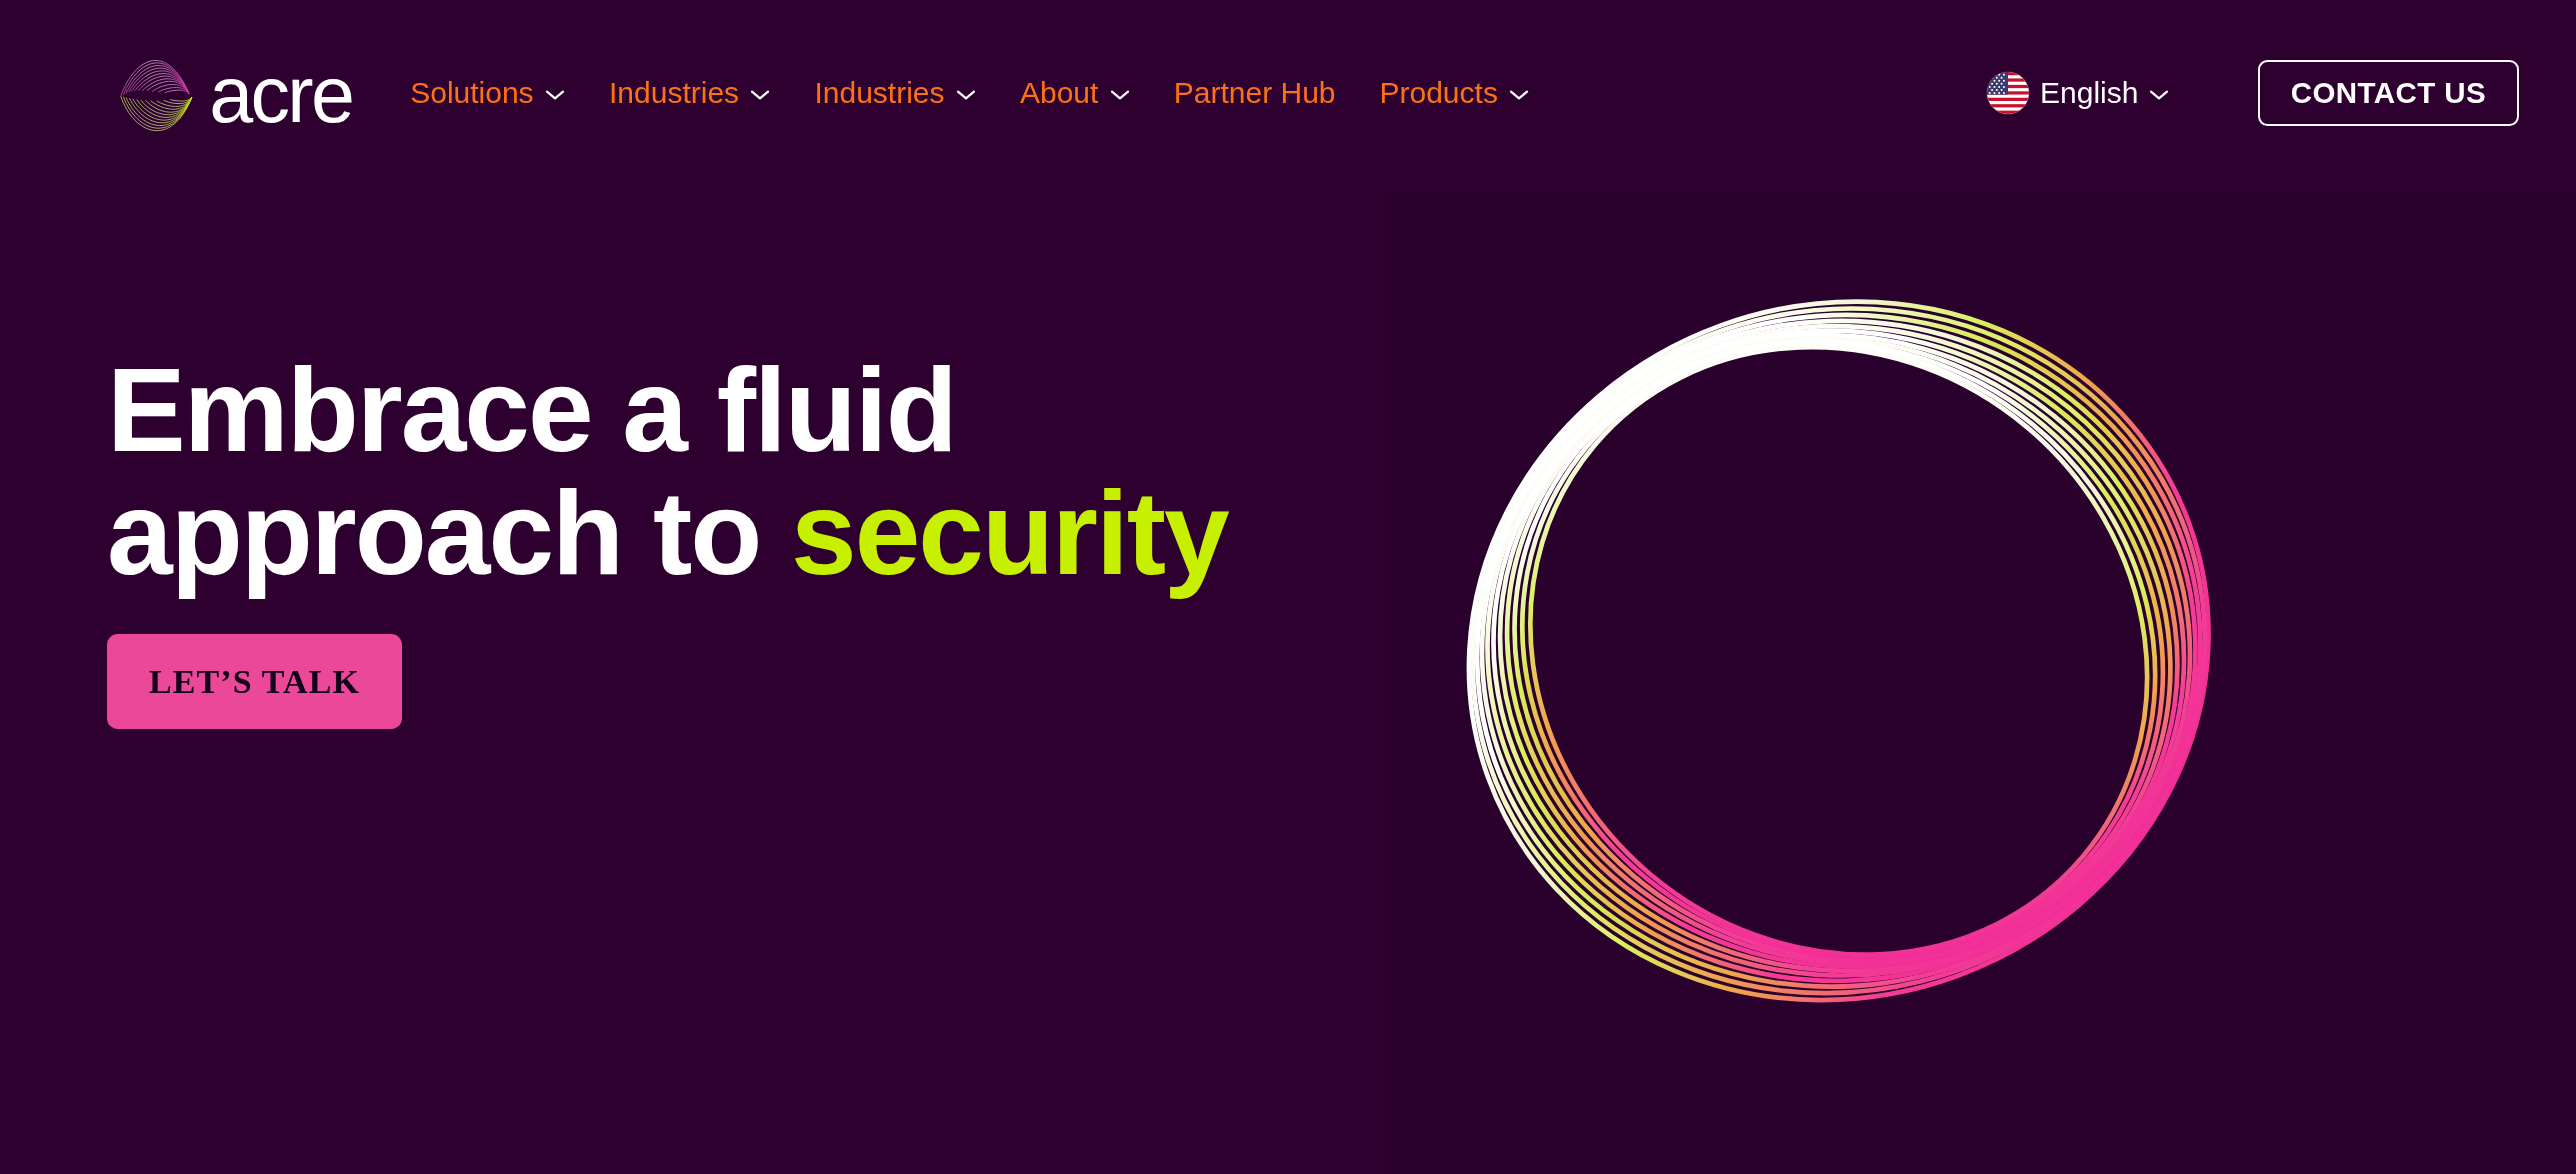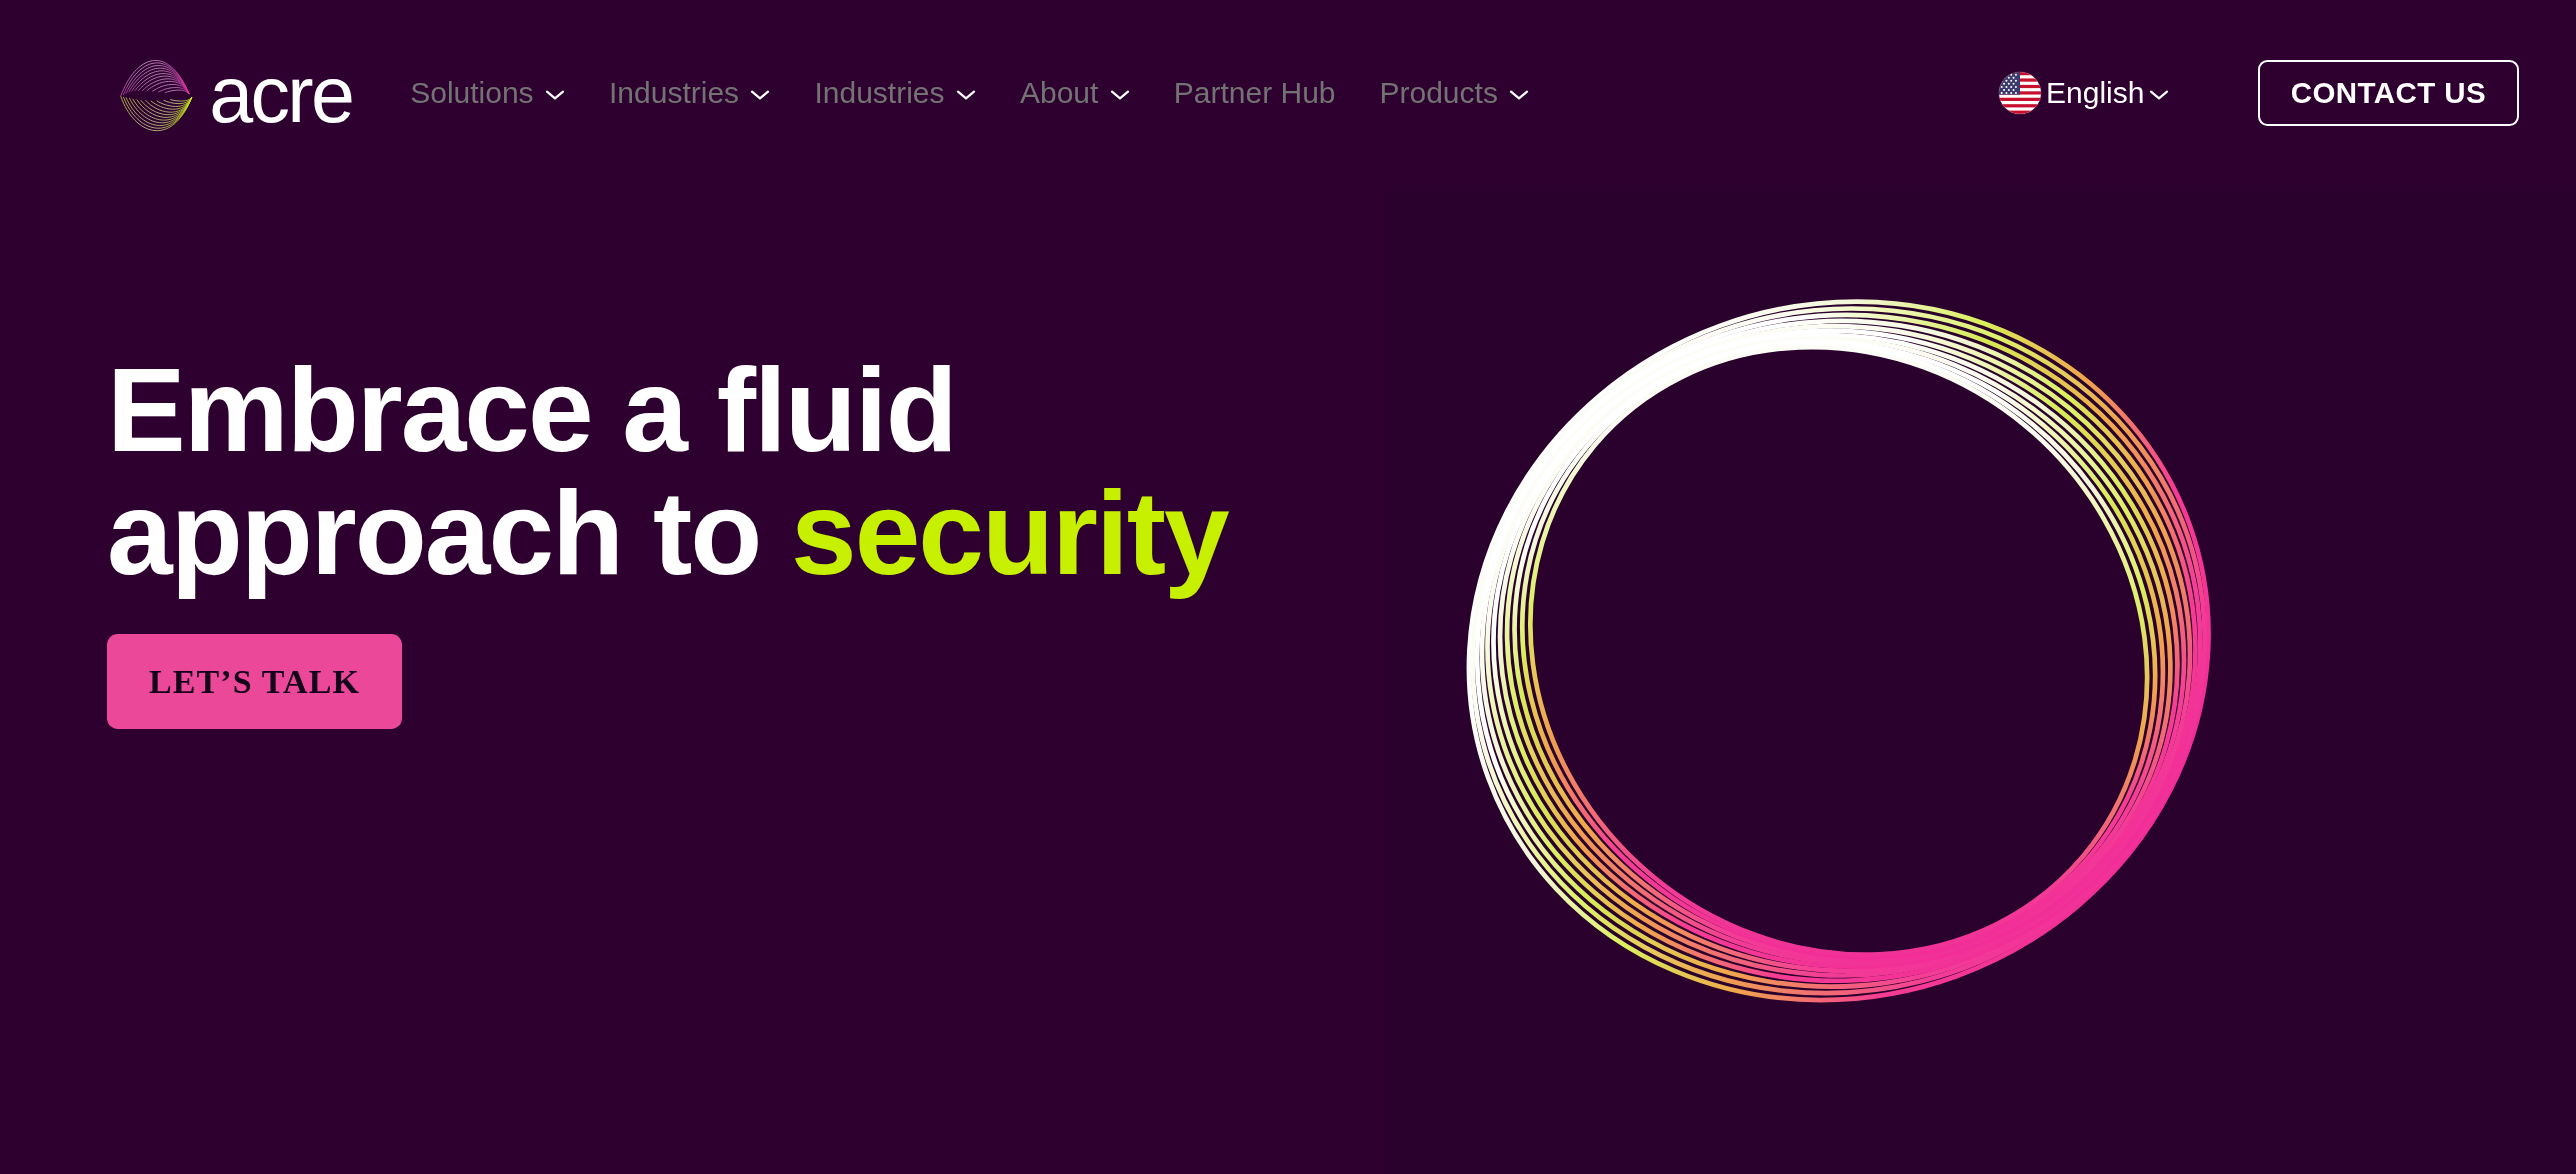--- a/index.html
+++ b/index.html
@@ -89,39 +89,39 @@
     gap:11.4px;
     padding:0 22px;
     color:#ffffff;
     font-size:30px;
     font-weight:400;
     line-height:1;
     white-space:nowrap;
     cursor:pointer;
     text-decoration:none;
   }
-  .nav-item .nav-label { color:#737373;text-align:center; }
+  .nav-item .nav-label { color:#f97316;text-align:center; }
   .chev {
     width:20px; height:12px;
     flex:0 0 auto;
     margin-top:4px;
   }
   .chev svg { width:100%; height:100%; display:block; }
 
   .header-right {
     display:flex;
     align-items:center;
     margin-left:auto;
     gap:0px;
   }
 
   .lang-select {
     display:flex;
     align-items:center;
-    gap:5px;
+    gap:11px;
     padding:0 13.4px 0 0;
     cursor:pointer;
     margin-right:75px;
   }
   .flag {
     width:42px; height:42px;
     border-radius:50%;
     overflow:hidden;
     flex:0 0 auto;
     position:relative;

